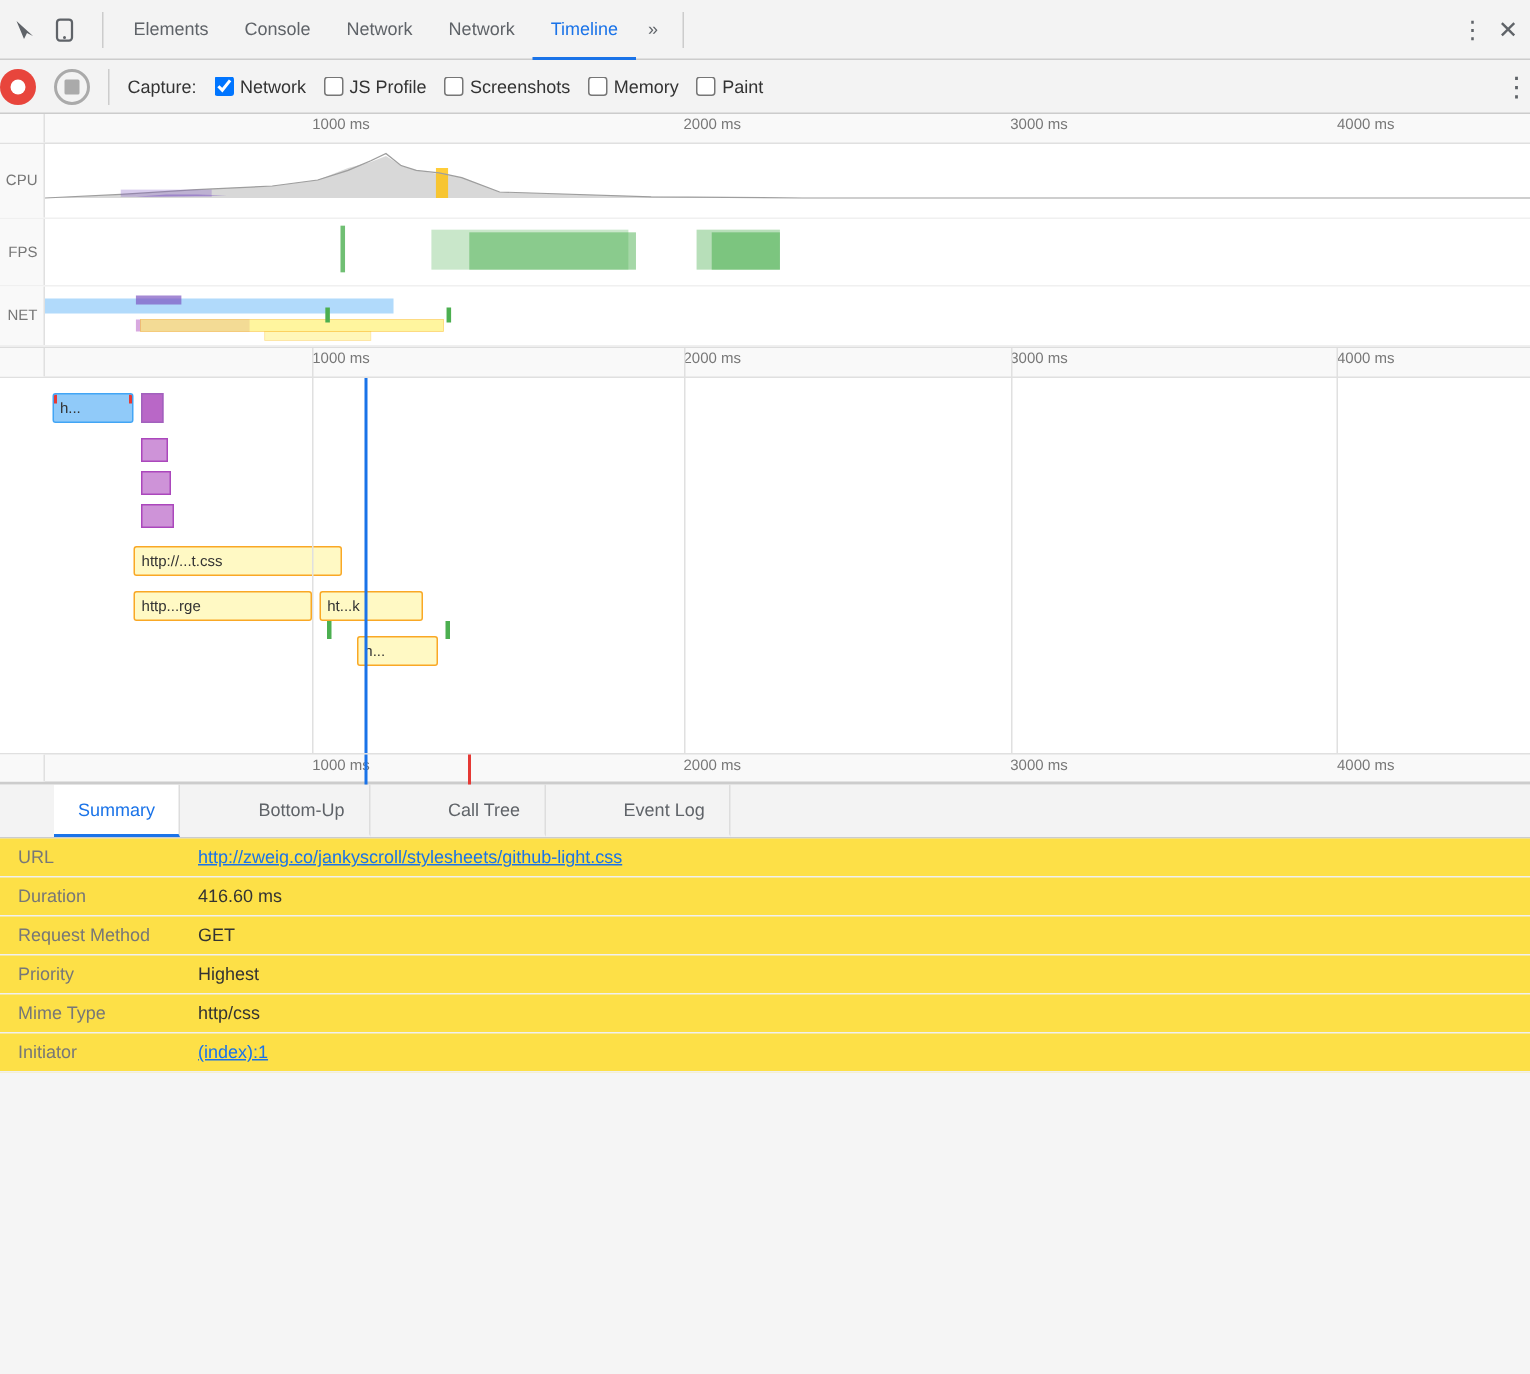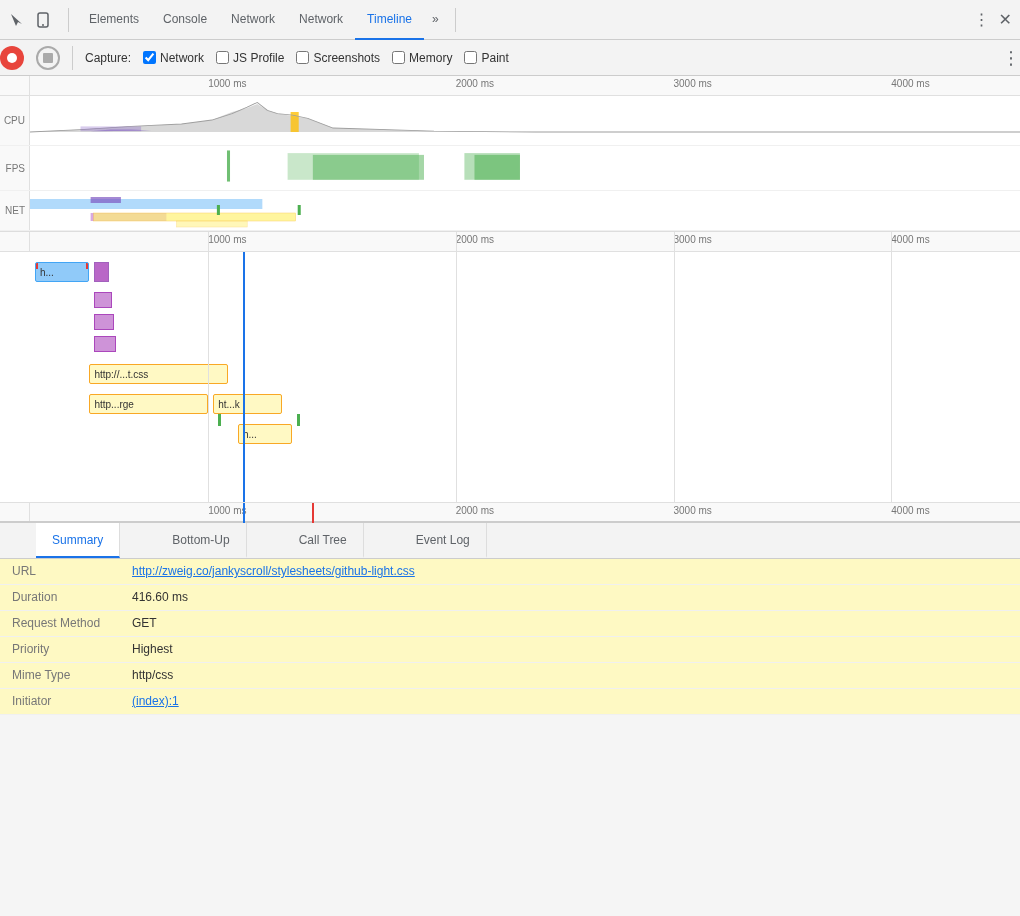--- a/index.html
+++ b/index.html
@@ -94,21 +94,21 @@
     .bottom-tabs {
       display: flex; background: #f3f3f3; border-bottom: 1px solid #ccc; height: 36px;
     }
     .bottom-tab {
       padding: 0 16px; display: flex; align-items: center; cursor: pointer;
       font-size: 12px; color: #5f6368; border-bottom: 2px solid transparent; border-right: 1px solid #ddd; margin-left: 36px;
     }
     .bottom-tab.active { color: #1a73e8; border-bottom: 2px solid #1a73e8; background: white; }
 
     
-    .details-panel { background: #fef9c3; padding: 0; }
+    .details-panel { background: #fde047; padding: 0; }
     .detail-row {
       display: flex; align-items: baseline; padding: 5px 12px; border-bottom: 1px solid #f0f0f0;
       min-height: 26px;
     }
     .detail-key { color: #777; font-size: 12px; min-width: 120px; flex-shrink: 0; }
     .detail-val { color: #333; font-size: 12px; }
     .detail-val.link { color: #1a73e8; text-decoration: underline; cursor: pointer; }
 
     
     .ruler-content { flex: 1; position: relative; height: 100%; text-align: right; }

